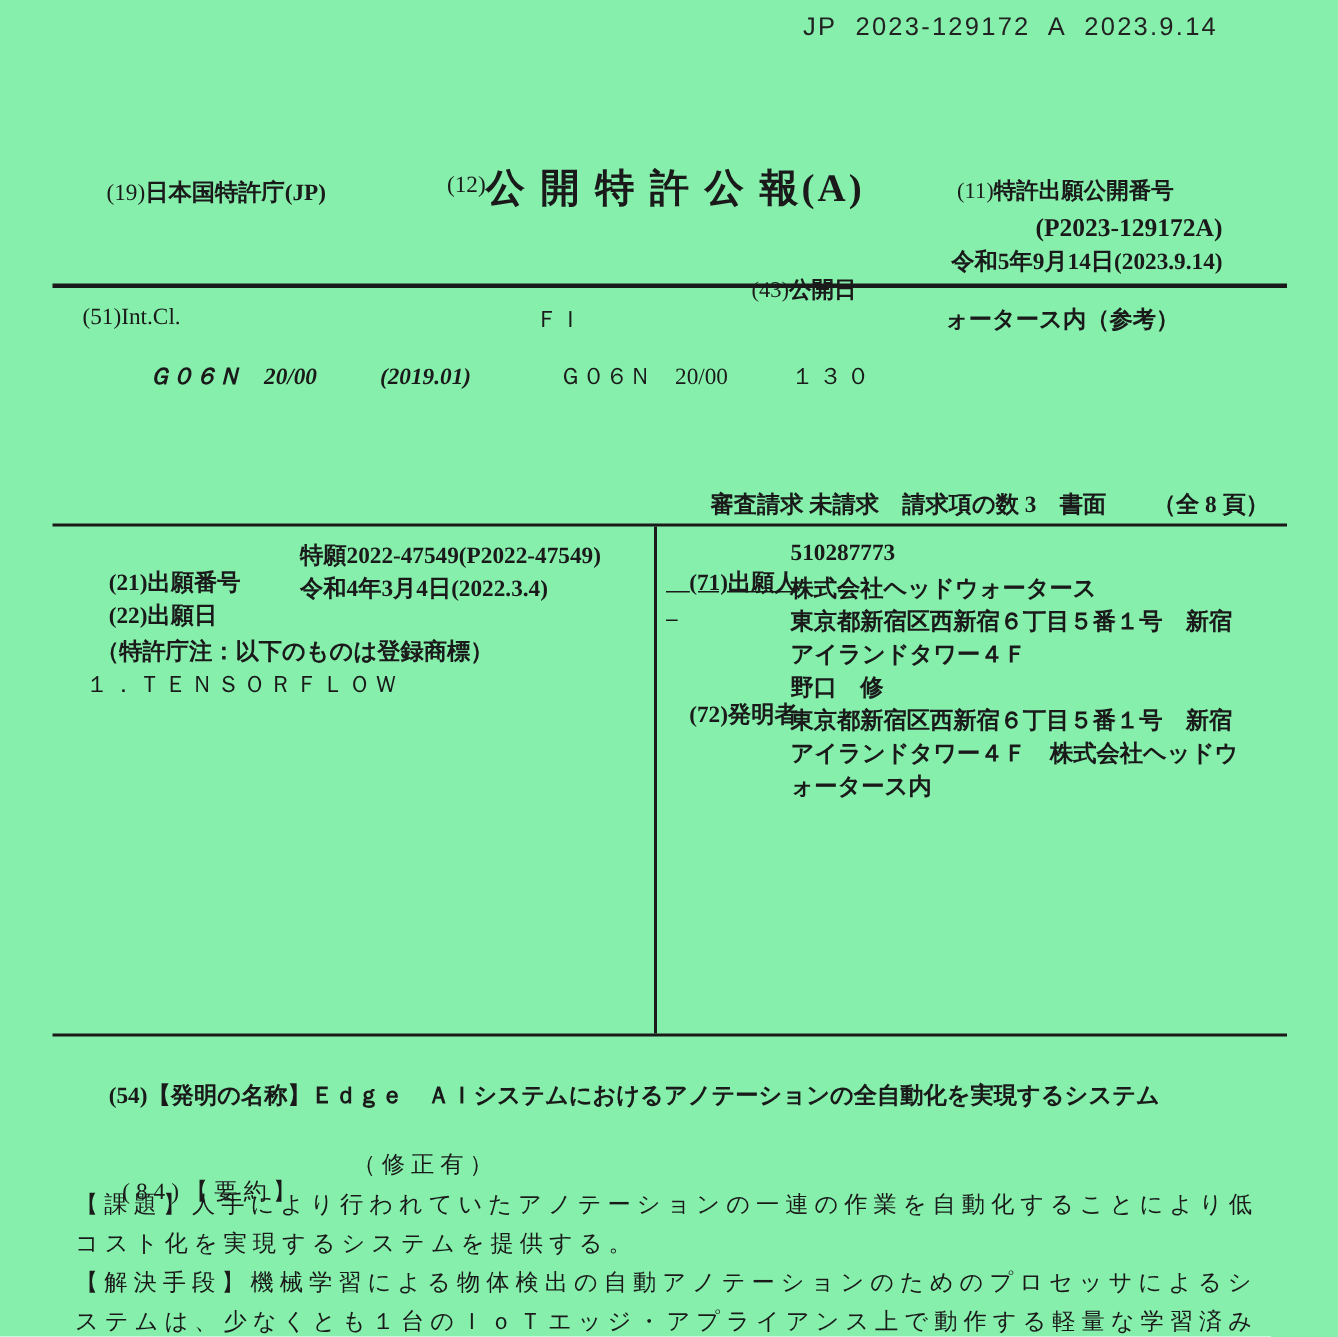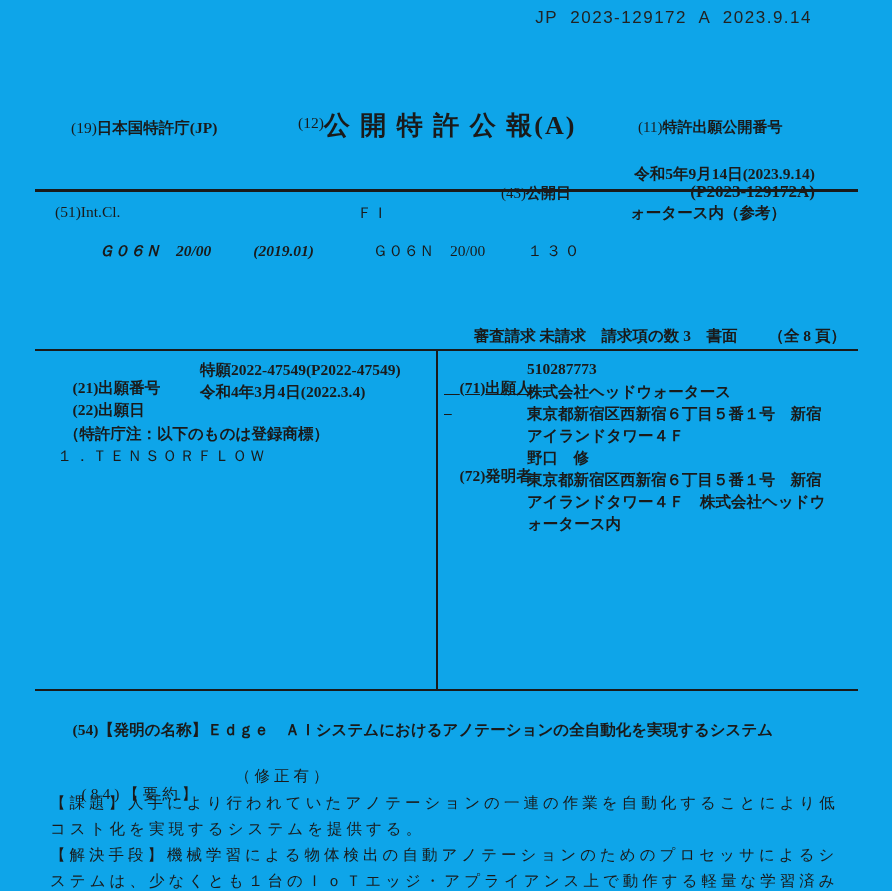--- a/index.html
+++ b/index.html
@@ -1,29 +1,29 @@
 <!DOCTYPE html>
 <html><head>
 <meta charset="utf-8">
 <style>
   html,body { margin:0; padding:0; background:#ffffff; }
   .page {
-    position:relative; width:892px; height:891px; background:#0ea5e9;
+    position:relative; width:892px; height:891px; background:#86efac;
     font-family:"Liberation Serif","DejaVu Serif",serif;
     color:#1a1a1a; overflow:hidden;
   }
   .abs { position:absolute; white-space:pre; }
   .sans { font-family:"Liberation Sans","DejaVu Sans",sans-serif; }
   .b { font-weight:700; }
   .sb { font-weight:600; }
   .it { font-style:italic; }
   .rule { position:absolute; background:#1a1a1a; }
   .fs15 { font-size:15px; }
   .fs155 { font-size:15.5px; }
-  .fs17 { font-size:17px;margin-top:40px; }
+  .fs17 { font-size:17px; }
   .fs20 { font-size:20px; }
   .kind-title { font-size:26px; font-weight:700; letter-spacing:2px; }
   .ls2 { letter-spacing:2px; }
   .ls3 { letter-spacing:3px; }
   .abstract-line { font-size:15.5px; letter-spacing:4px; }
   .right-align { text-align:right; }
 </style>
 </head>
 <body>
 

